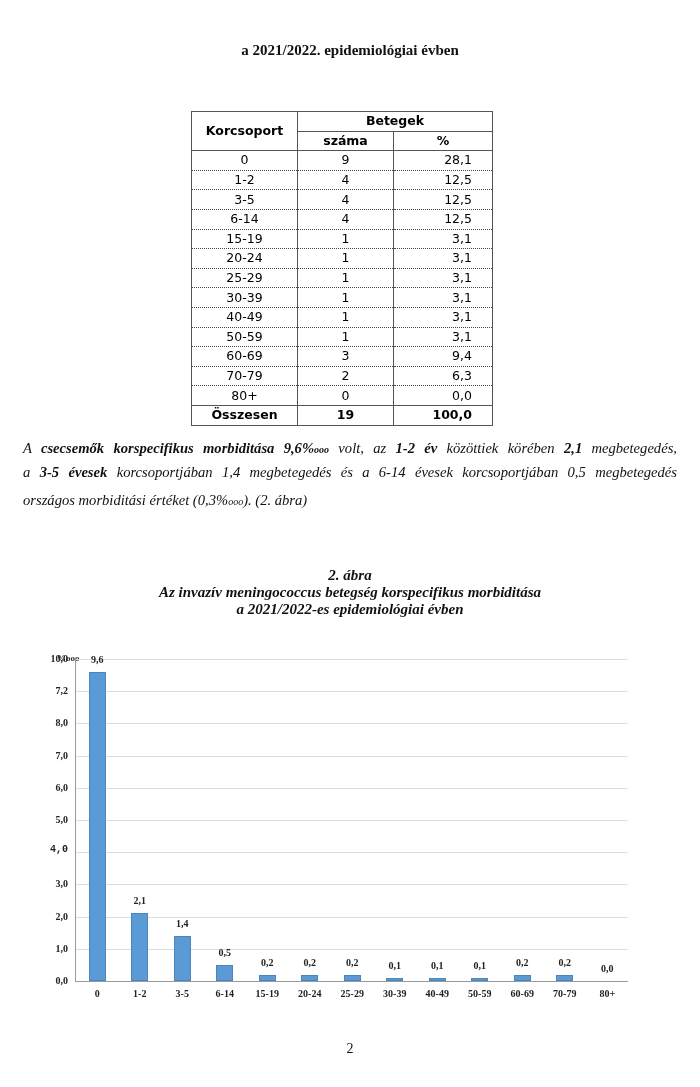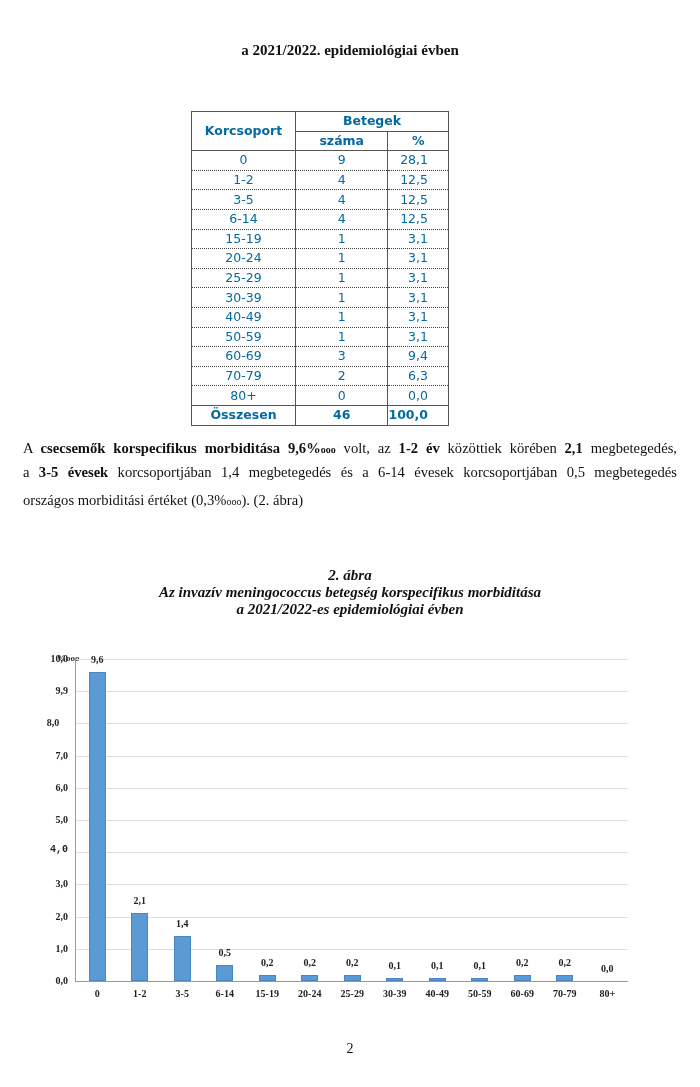--- a/index.html
+++ b/index.html
@@ -4,38 +4,38 @@
 <style>
   html, body { margin: 0; padding: 0; background: #ffffff; }
   body { width: 700px; height: 1087px; position: relative; overflow: hidden;
          font-family: "Liberation Serif", serif; color: #111; }
   .title-block { position: absolute; left: 0; width: 700px; text-align: center;
                  font-weight: bold; font-size: 15px; line-height: 17px; }
   #t1 { top: 42px; }
   #t2 { top: 567px; font-style: italic; }
   .title-block div { white-space: nowrap; }
 
-  table.data { position: absolute; left: 191px; top: 111px; width: 258px;
+  table.data { position: absolute; left: 191px; top: 111px; width: 302px;
                border-collapse: collapse; font-family: "DejaVu Sans", sans-serif;
-               font-size: 12.5px; color: #0369a1; }
+               font-size: 12.5px; color: #000000; }
   table.data td, table.data th { padding: 0; height: 18.6px; line-height: 18px; }
   table.data { border: 1.5px solid #555; }
   table.data th { font-weight: bold; }
   .c1 { width: 105px; text-align: center; border-right: 1.5px solid #555; }
   .c2 { width: 95px; text-align: center; border-right: 1.5px solid #555; }
   .c3 { text-align: right; padding-right: 20px !important; }
   tr.head1 th { border-bottom: 1px solid #555; }
   tr.head2 th { border-bottom: 1.5px solid #555; font-weight: bold; }
   tr.head2 th.pct { text-align: center; }
   tr.row td { border-bottom: 1px dotted #444; }
   tr.row.last td { border-bottom: 1.5px solid #555; }
   tr.total td { font-weight: bold; }
 
   .para { position: absolute; left: 23px; top: 437px; width: 654px;
-          font-size: 14.6px; line-height: 22px; text-align: justify; }
+          font-size: 14.6px; line-height: 22px; text-align: justify; font-style: italic; }
   .para .line { display: block; text-align: justify; text-align-last: justify; white-space: nowrap; }
   .para .line.lastline { text-align-last: left; margin-top: 6px; }
   .para b { font-weight: bold; }
   .small { font-size: 10px; }
   .unit { position: absolute; left: 57px; top: 653px; font-family: "Liberation Serif", serif;
           font-weight: bold; font-size: 9px; color: #333; }
   .ytick { position: absolute; width: 30px; text-align: right; left: 38px;
            font-family: "Liberation Serif", serif; font-weight: bold; font-size: 10px; color: #222; }
   .grid { position: absolute; left: 76px; width: 552px; height: 1px; background: #dddddd; }
   .yaxis { position: absolute; left: 75px; top: 659px; width: 1px; height: 323px; background: #999; }
@@ -128,21 +128,21 @@
         <td class="c2">2</td>
         <td class="c3">6,3</td>
       </tr>
       <tr class="row last">
         <td class="c1">80+</td>
         <td class="c2">0</td>
         <td class="c3">0,0</td>
       </tr>
       <tr class="total">
         <td class="c1">Összesen</td>
-        <td class="c2">46</td>
+        <td class="c2">19</td>
         <td class="c3">100,0</td>
       </tr>
     </tbody>
 </table>
 
 <div class="para">
   <span class="line"><span>A </span><b>csecsemők korspecifikus morbiditása 9,6%</b><b class="small">ooo</b><span> volt, az </span><b>1-2 év</b><span> közöttiek körében </span><b>2,1</b><span> megbetegedés,</span></span>
   <span class="line"><span>a </span><b>3-5 évesek</b><span> korcsoportjában 1,4 megbetegedés és a 6-14 évesek korcsoportjában 0,5 megbetegedés</span></span>
   <span class="line lastline"><span>országos morbiditási értéket (0,3%</span><span class="small">ooo</span><span>). (2. ábra)</span></span>
 </div>
@@ -166,23 +166,23 @@
     <div class="ytick" style="top: 878.4px;">3,0</div>
     <div class="grid" style="top: 852.2px;"></div>
     <div class="ytick" style="top: 844px; font-family: Liberation Mono, monospace;">4,0</div>
     <div class="grid" style="top: 820px;"></div>
     <div class="ytick" style="top: 814px;">5,0</div>
     <div class="grid" style="top: 787.8px;"></div>
     <div class="ytick" style="top: 781.8px;">6,0</div>
     <div class="grid" style="top: 755.6px;"></div>
     <div class="ytick" style="top: 749.6px;">7,0</div>
     <div class="grid" style="top: 723.4px;"></div>
-    <div class="ytick" style="top: 717.4px; text-align: center;">8,0</div>
+    <div class="ytick" style="top: 717.4px;">8,0</div>
     <div class="grid" style="top: 691.2px;"></div>
-    <div class="ytick" style="top: 685.2px;">9,9</div>
+    <div class="ytick" style="top: 685.2px;">7,2</div>
     <div class="grid" style="top: 659px;"></div>
     <div class="ytick" style="top: 653px;">10,0</div>
     <div class="bar" style="left: 88.75px; top: 671.88px; height: 309.12px; background: rgb(91, 155, 213);"></div>
     <div class="vlabel" style="left: 77.25px; top: 653.88px;">9,6</div>
     <div class="xlabel" style="left: 76.25px;">0</div>
     <div class="bar" style="left: 131.25px; top: 913.38px; height: 67.62px; background: rgb(91, 155, 213);"></div>
     <div class="vlabel" style="left: 119.75px; top: 895.38px;">2,1</div>
     <div class="xlabel" style="left: 118.75px;">1-2</div>
     <div class="bar" style="left: 173.75px; top: 935.92px; height: 45.08px; background: rgb(91, 155, 213);"></div>
     <div class="vlabel" style="left: 162.25px; top: 917.92px;">1,4</div>

